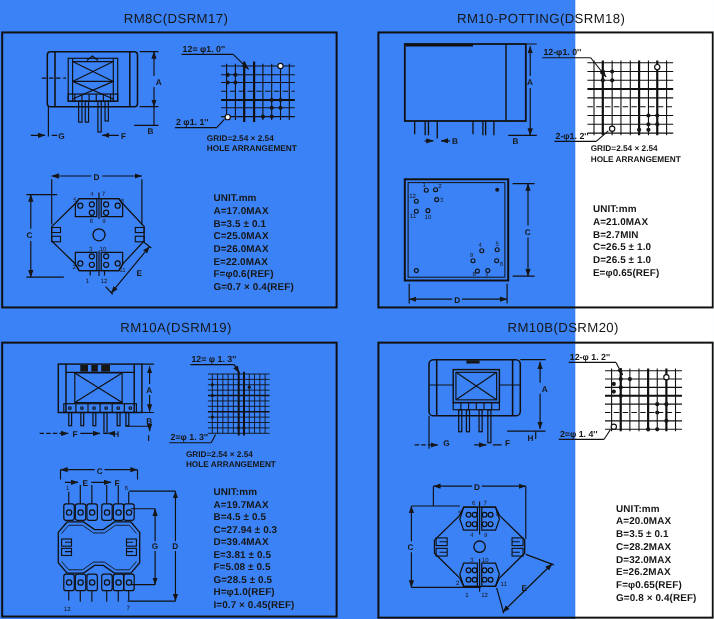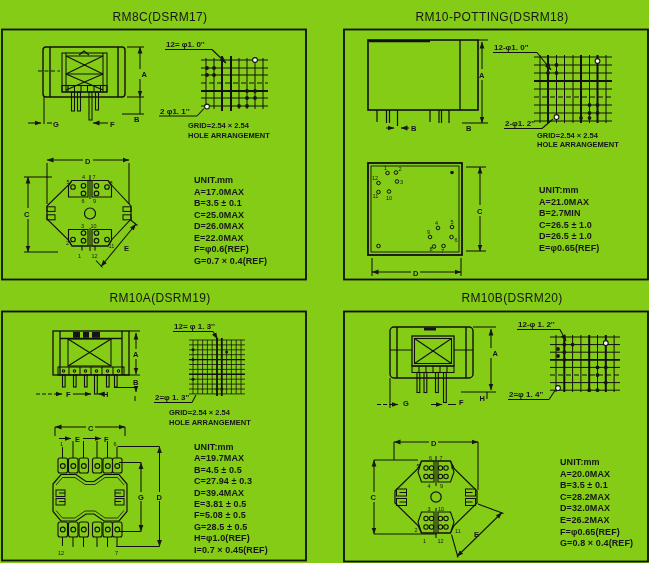--- a/index.html
+++ b/index.html
@@ -1,16 +1,16 @@
 <!DOCTYPE html>
 <html><head>
 <meta charset="utf-8">
 <style>
   html,body{margin:0;padding:0;background:#ffffff;}
-  #page{position:relative;width:649px;height:563px;background:#84cc16;font-family:"Liberation Sans",sans-serif;}
+  #page{position:relative;width:523px;height:563px;background:#3b82f6;font-family:"Liberation Sans",sans-serif;}
   svg{position:absolute;left:0;top:0;filter:blur(0.4px);}
   text{fill:#161616;}
   .ttl{font-size:12px;letter-spacing:0.35px;}
   .spec{font-size:9px;font-weight:bold;letter-spacing:0.1px;}
   .grd{font-size:7.5px;font-weight:bold;}
   .lbl{font-size:8px;font-weight:bold;}
   .dim{font-size:7.5px;font-weight:bold;}
   .pn{font-size:5.5px;}
 </style>
 </head>

